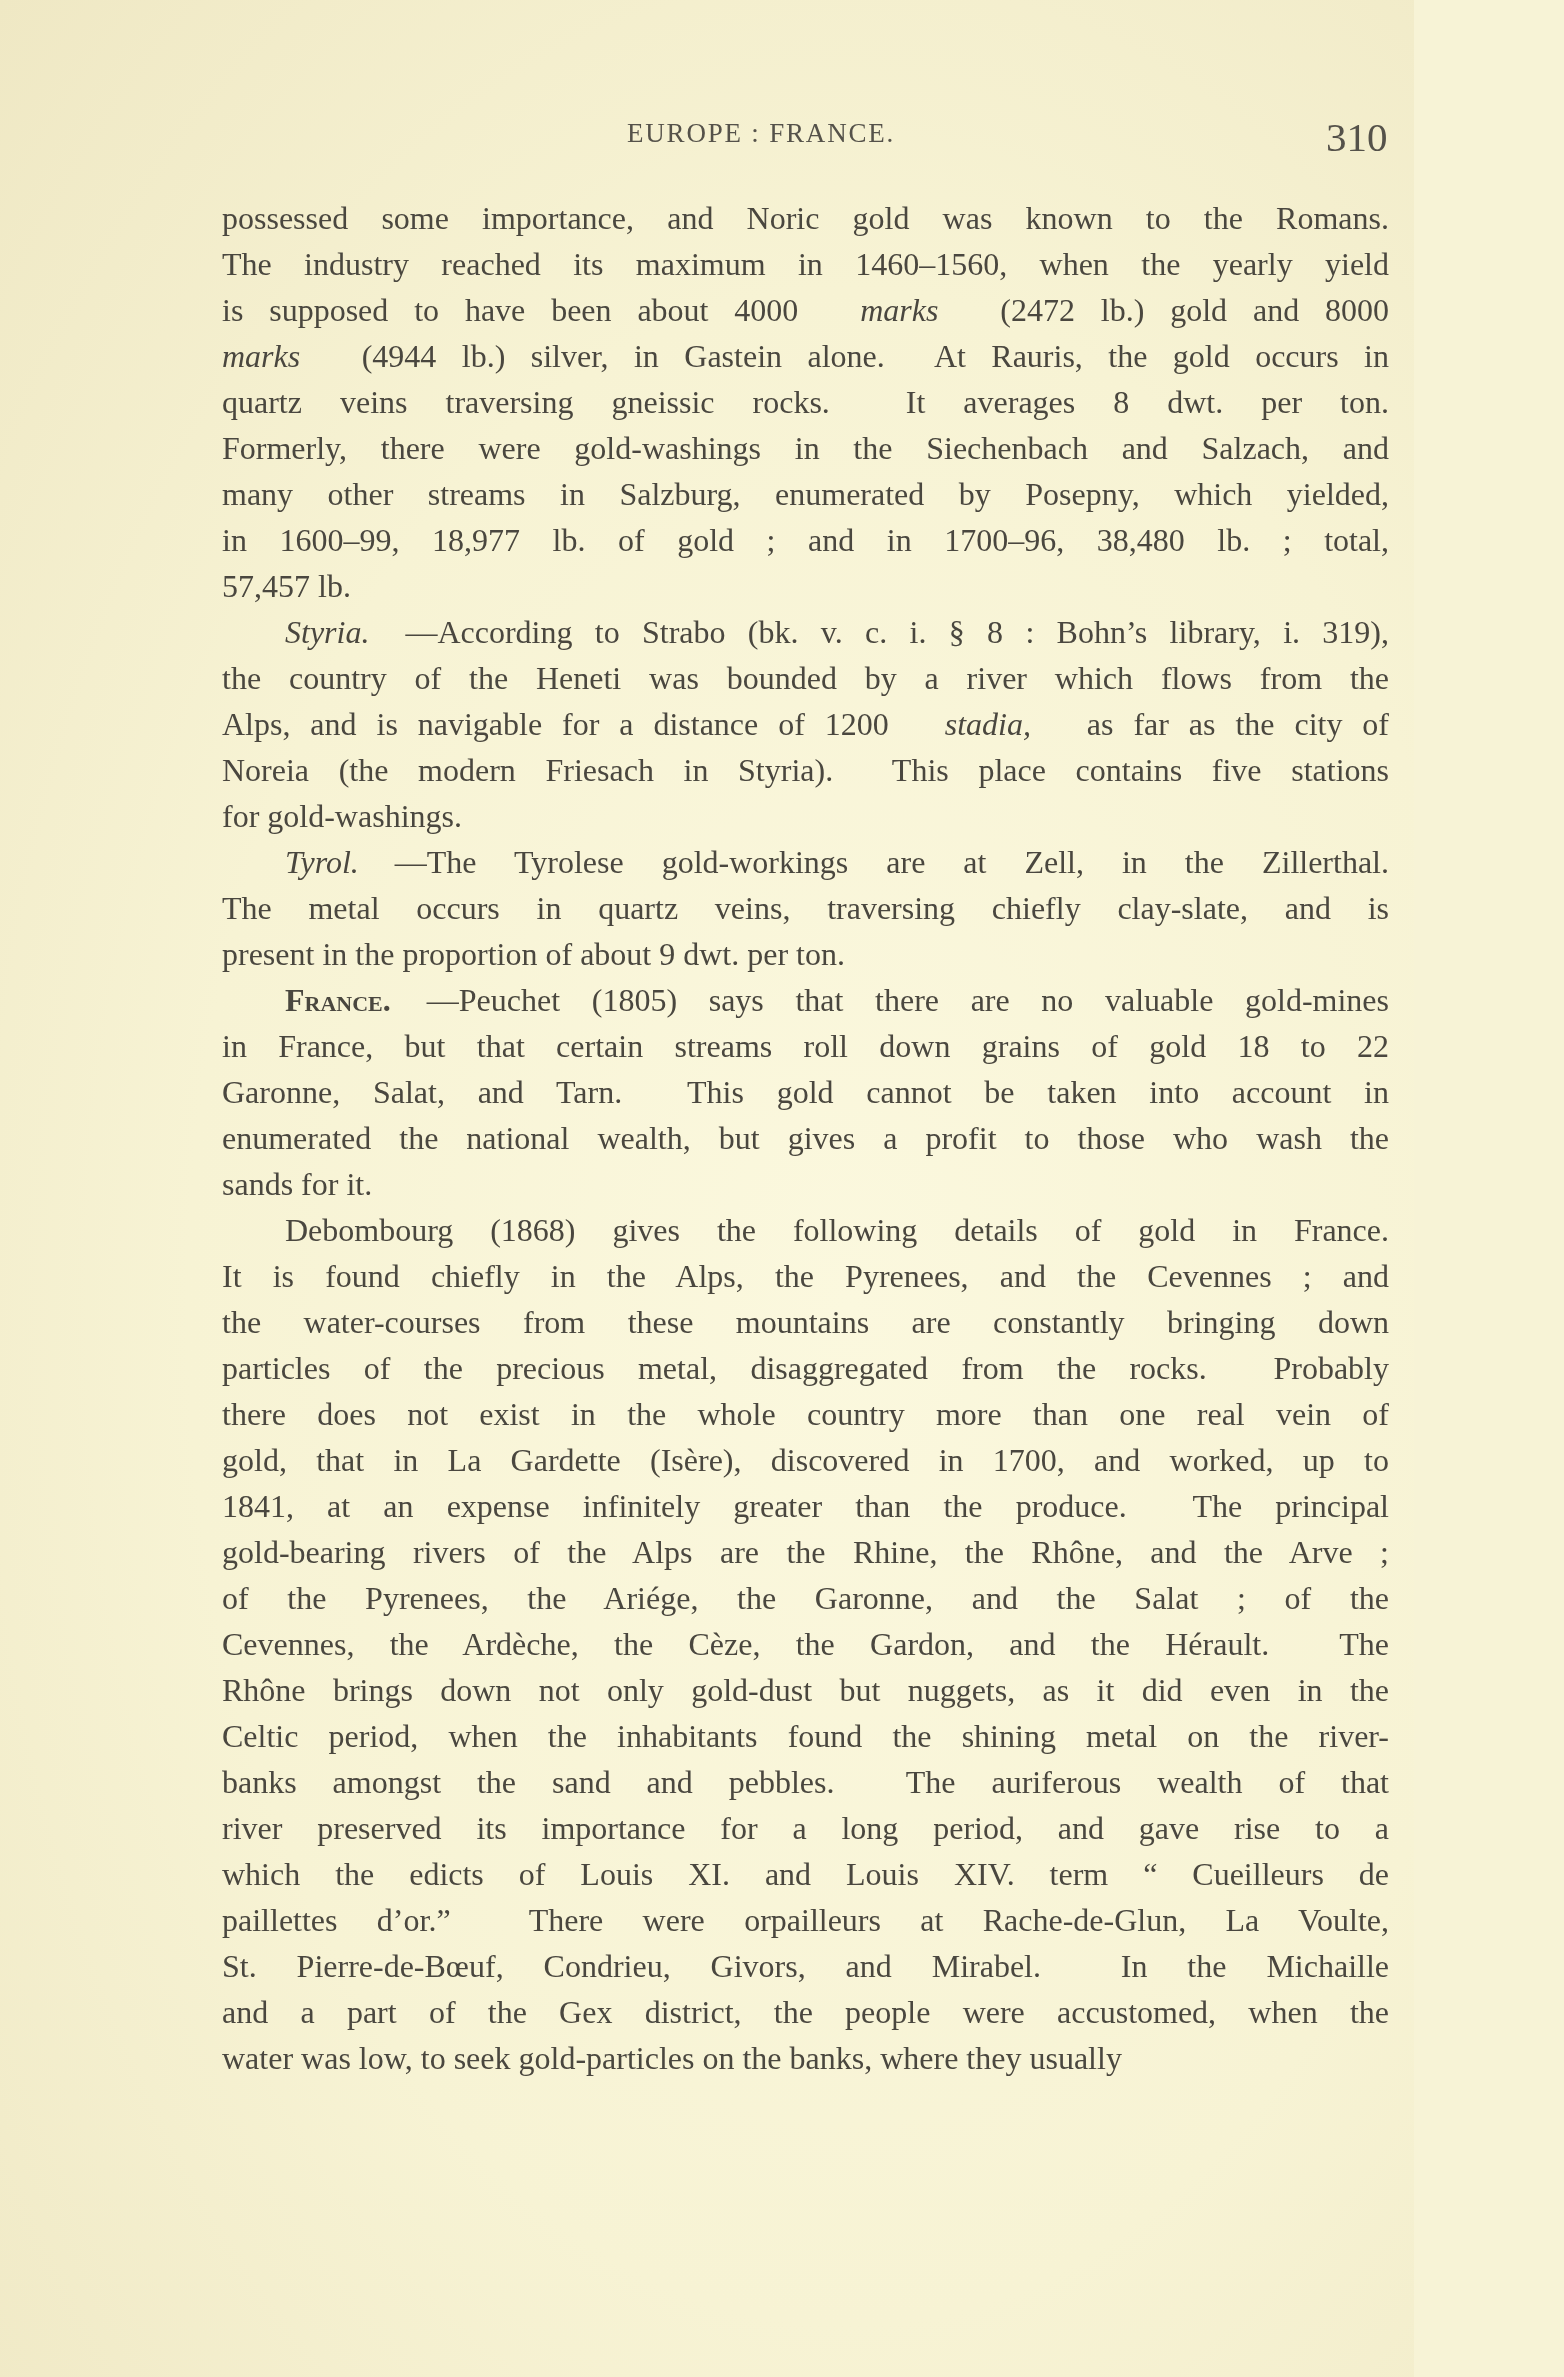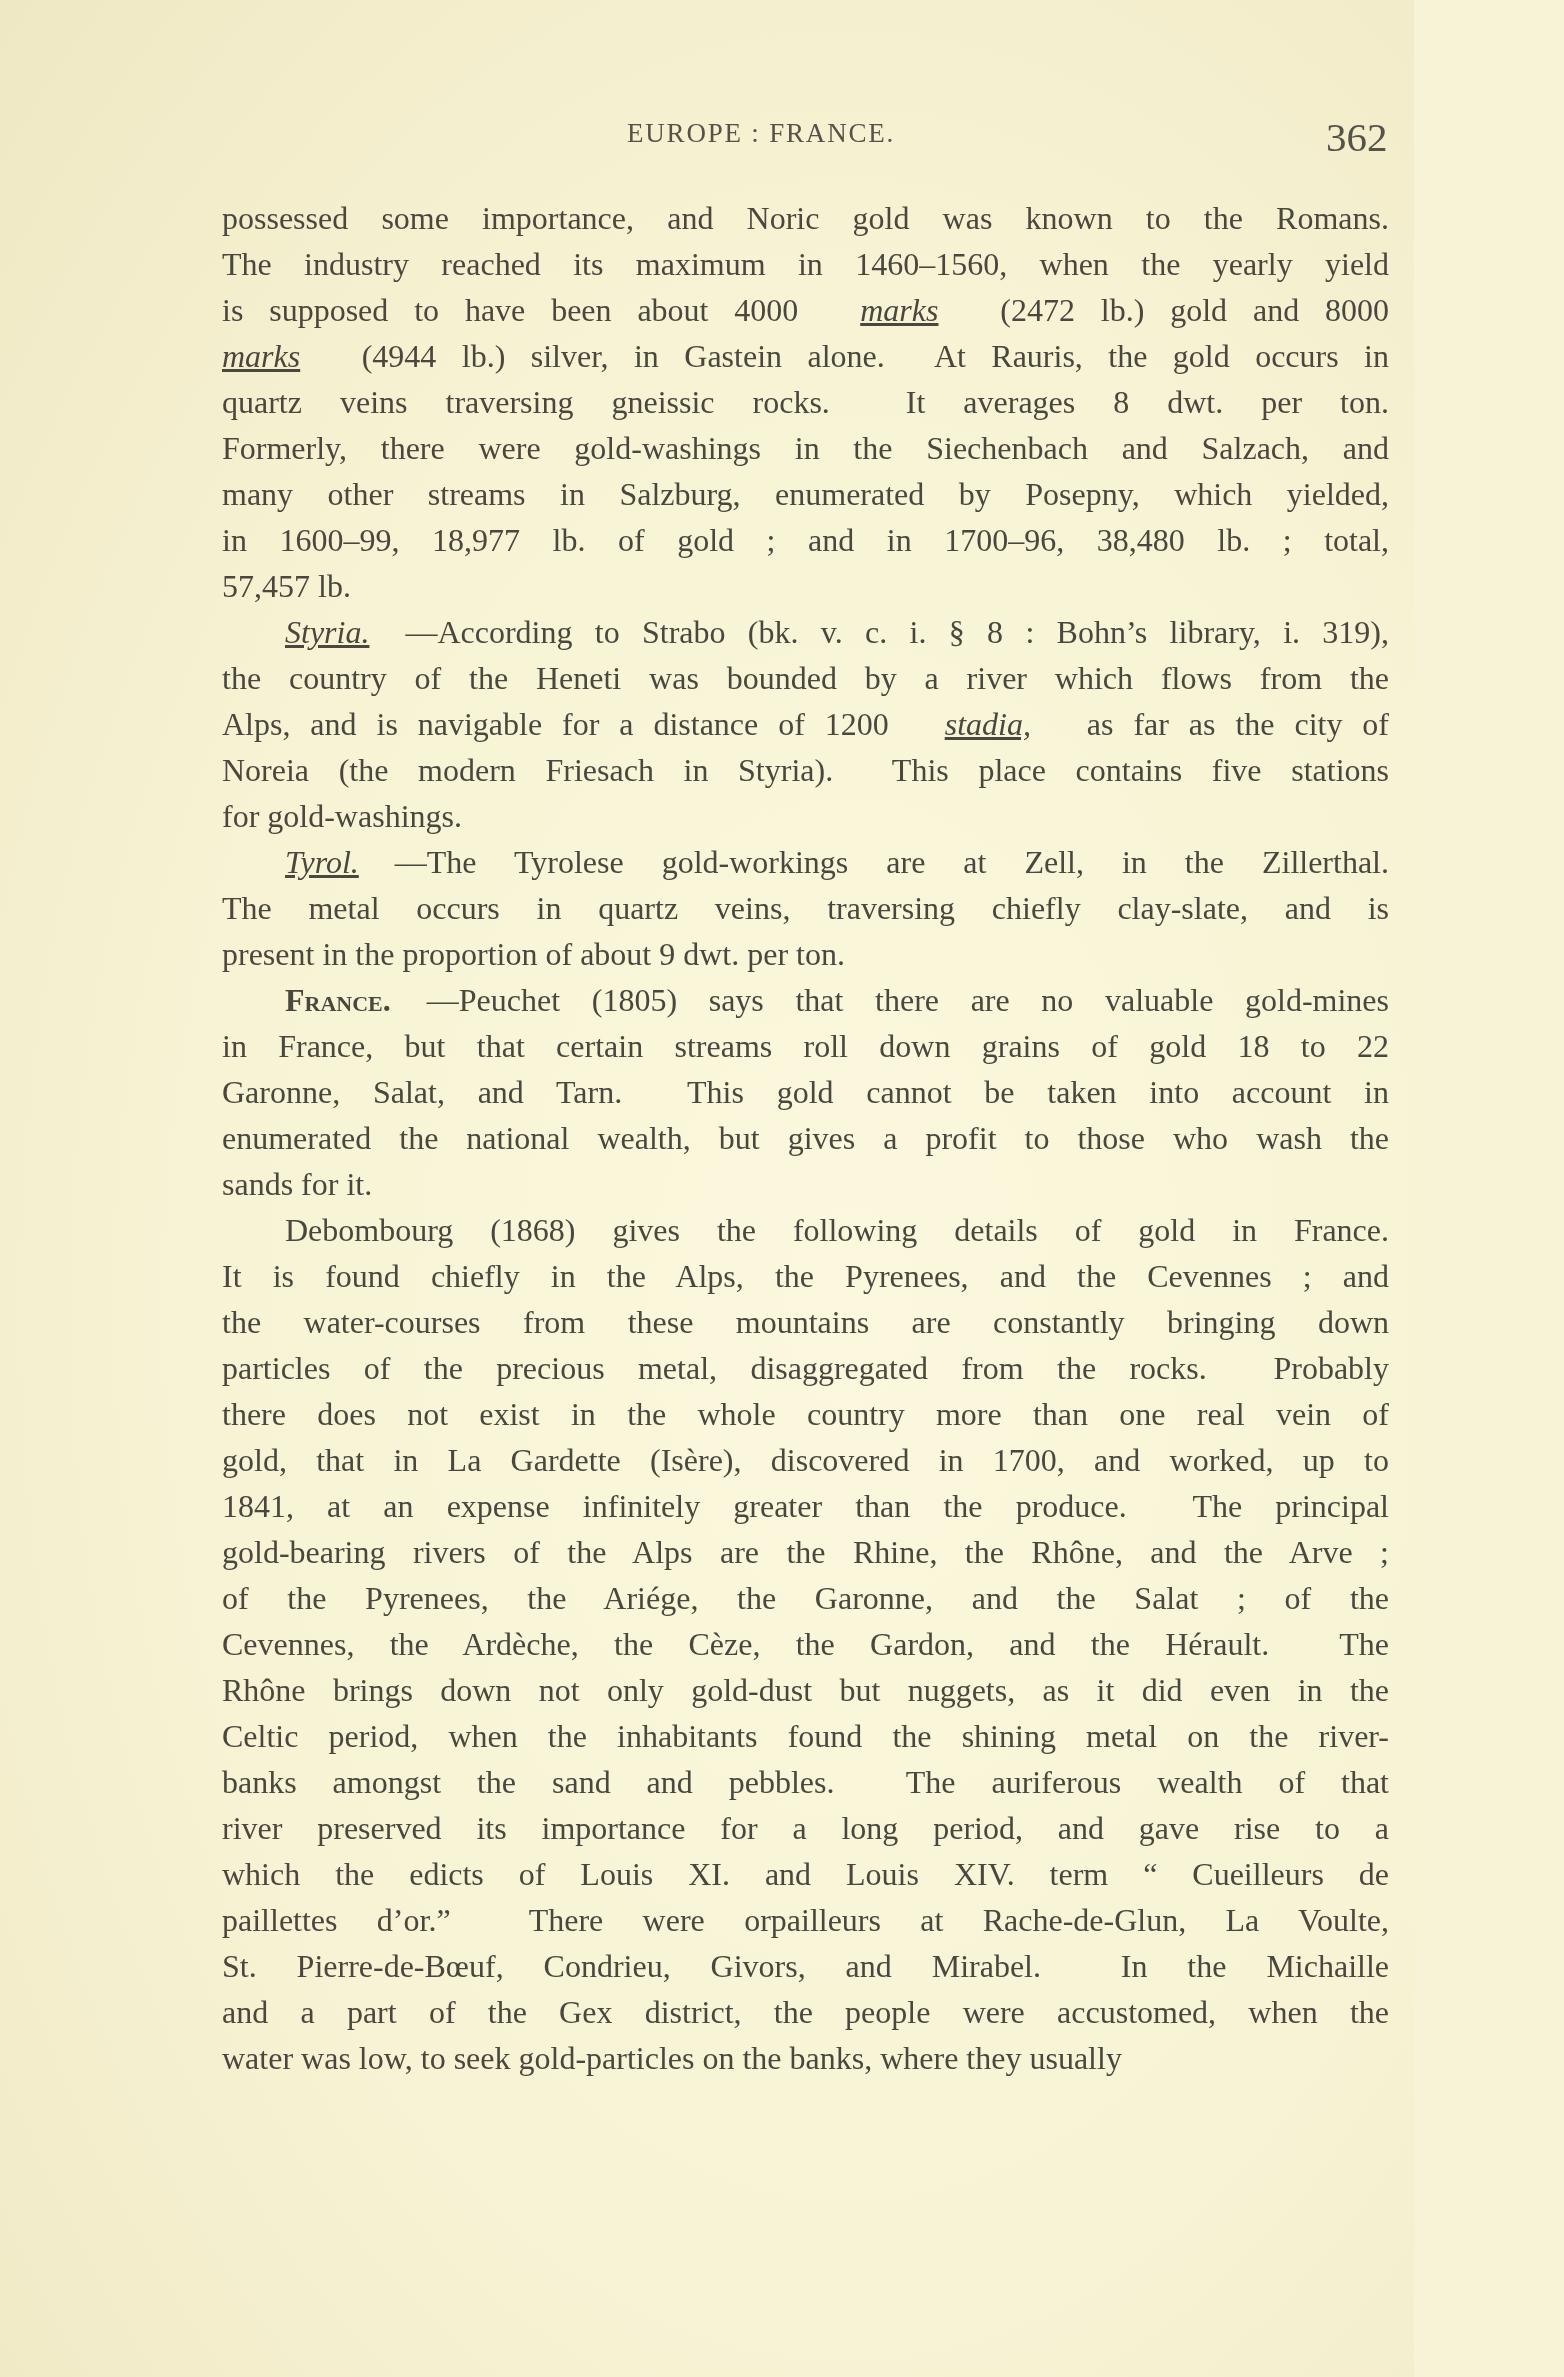--- a/index.html
+++ b/index.html
@@ -31,29 +31,29 @@
     height: 46px; line-height: 46px;
     font-size: 32px;
     text-align: justify;
     text-align-last: justify;
     white-space: nowrap;
     overflow: visible;
   }
   .line.last { text-align-last: left; }
   .line.indent { padding-left: 63px; }
   .line span.seg { white-space: pre; margin-left: 36px; }
-  .it { font-style: italic; text-decoration: underline; }
+  .it { font-style: italic; }
   .sc { font-variant: small-caps; font-weight: bold; }
 </style>
 </head>
 <body>
 
 <div class="page">
   <div class="running-head">EUROPE : FRANCE.</div>
-  <div class="page-number">362</div>
+  <div class="page-number">310</div>
   <div class="body-text" id="body-text">
       <div class="paragraph">
         <div class="line"><span class="seg">possessed some importance, and Noric gold was known to the Romans.</span></div>
         <div class="line"><span class="seg">The industry reached its maximum in 1460–1560, when the yearly yield</span></div>
         <div class="line"><span class="seg">is supposed to have been about 4000 </span><span class="seg it">marks</span><span class="seg"> (2472 lb.) gold and 8000</span></div>
         <div class="line"><span class="seg it">marks</span><span class="seg"> (4944 lb.) silver, in Gastein alone.  At Rauris, the gold occurs in</span></div>
         <div class="line"><span class="seg">quartz veins traversing gneissic rocks.  It averages 8 dwt. per ton.</span></div>
         <div class="line"><span class="seg">Formerly, there were gold-washings in the Siechenbach and Salzach, and</span></div>
         <div class="line"><span class="seg">many other streams in Salzburg, enumerated by Posepny, which yielded,</span></div>
         <div class="line"><span class="seg">in 1600–99, 18,977 lb. of gold ; and in 1700–96, 38,480 lb. ; total,</span></div>

